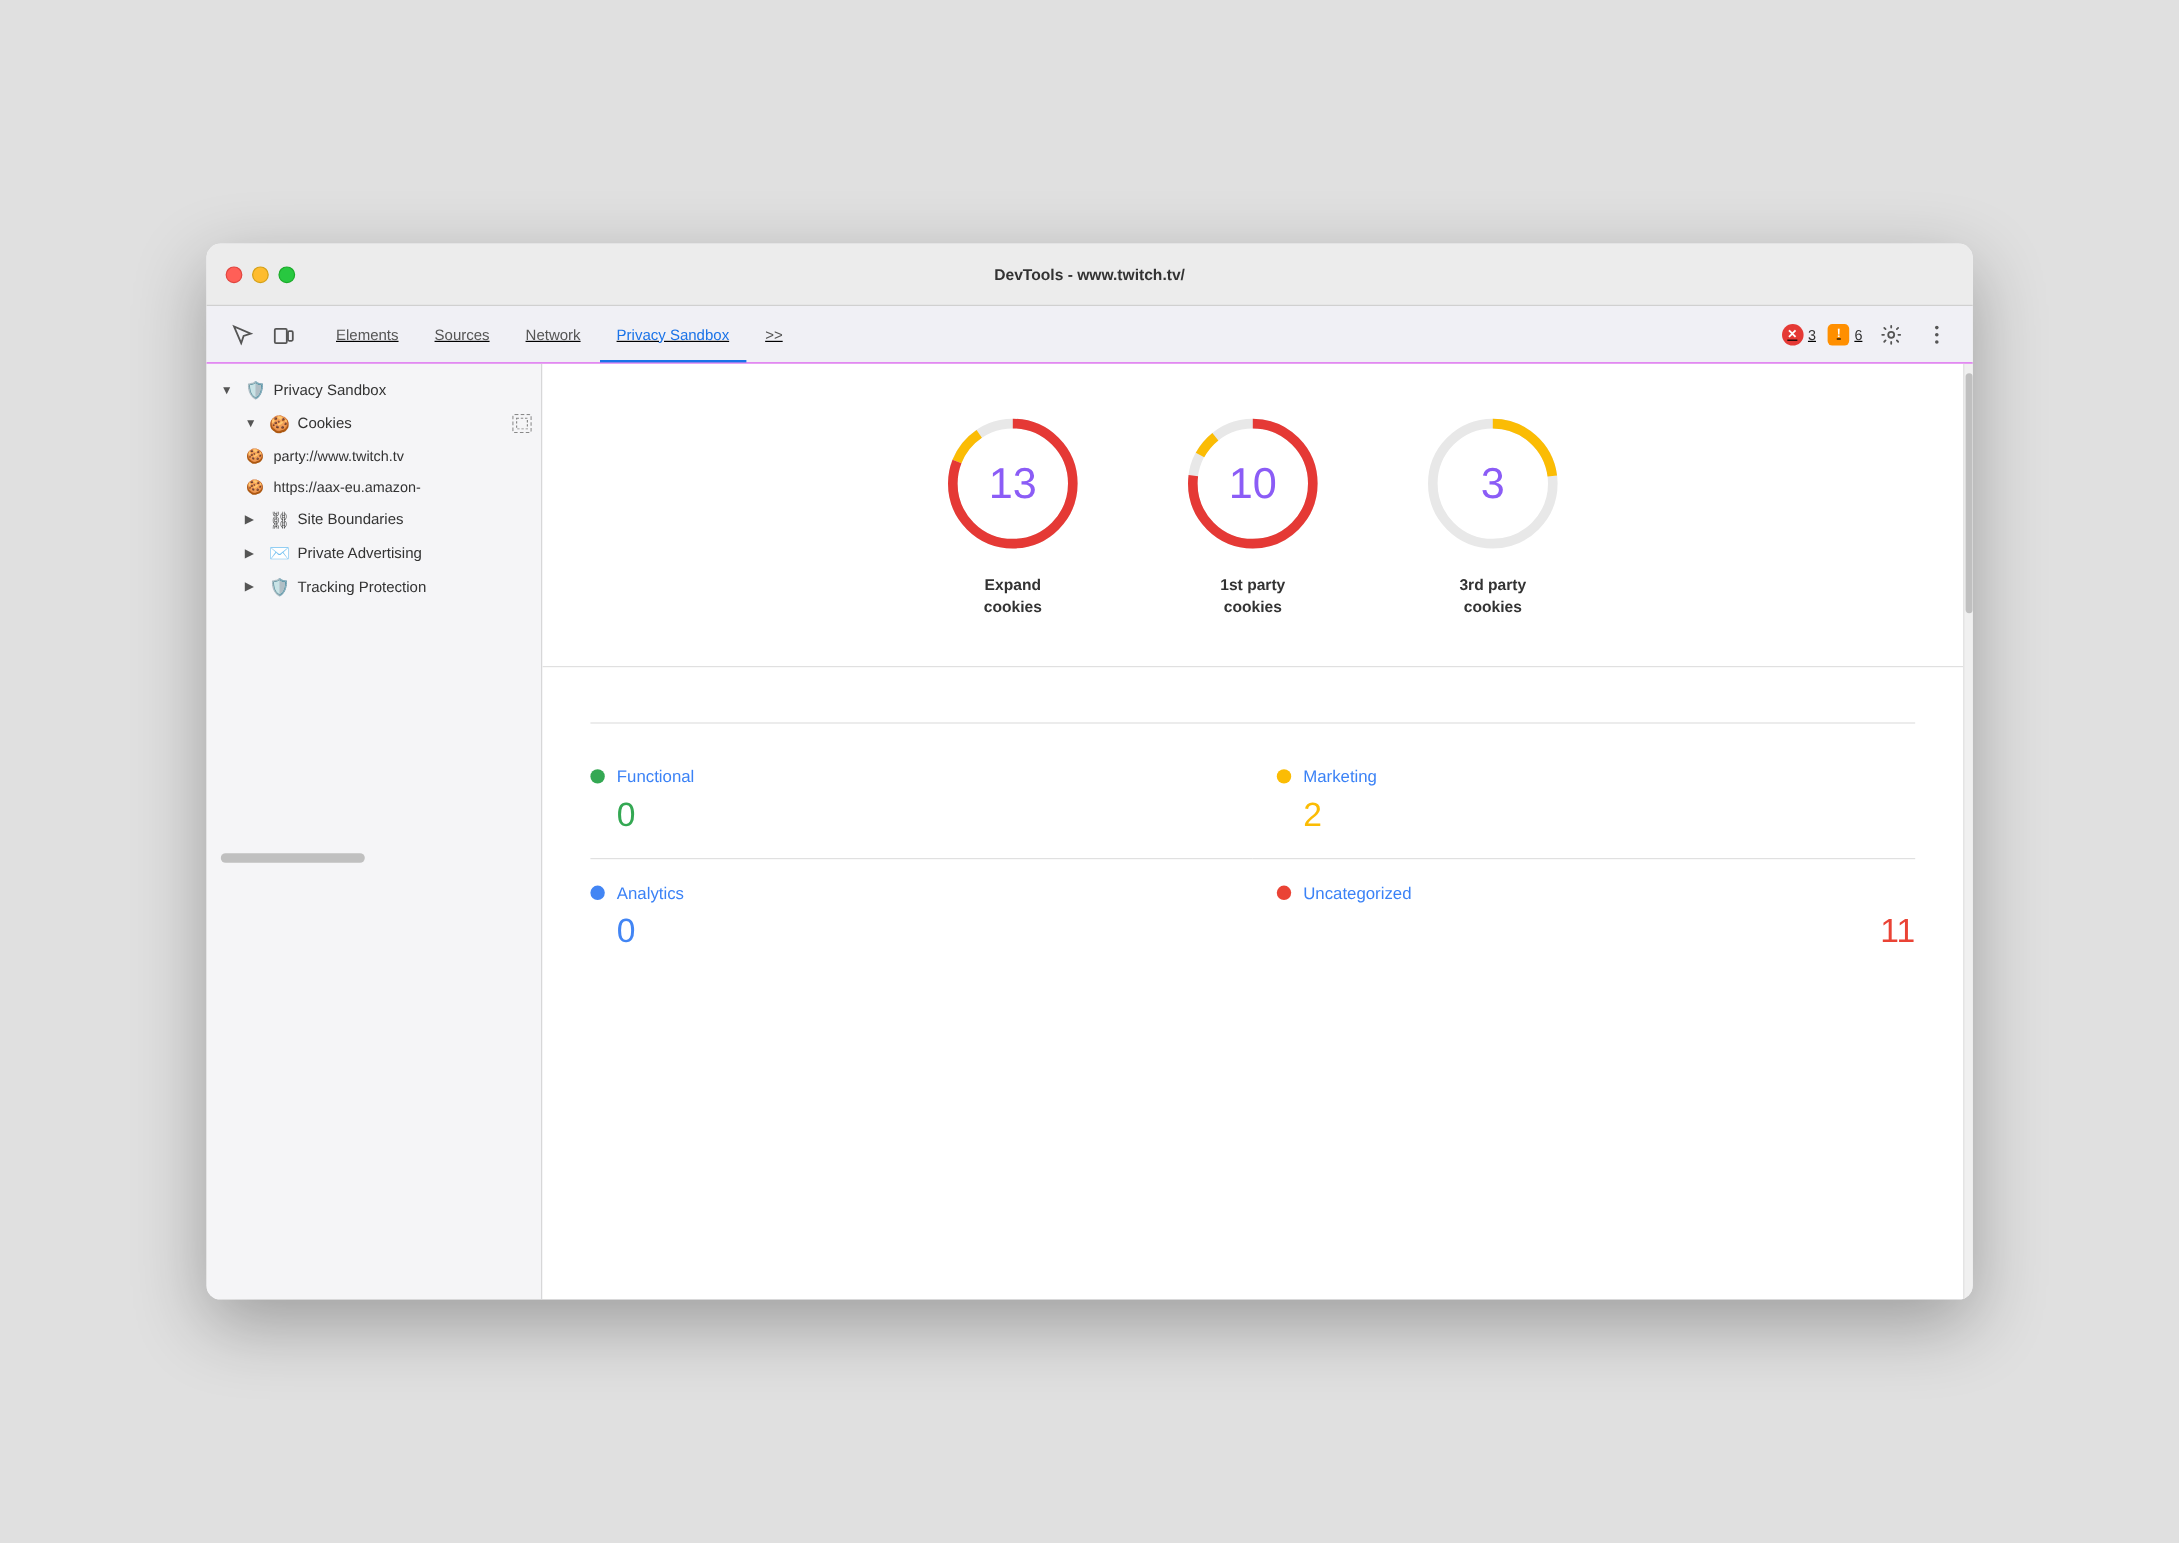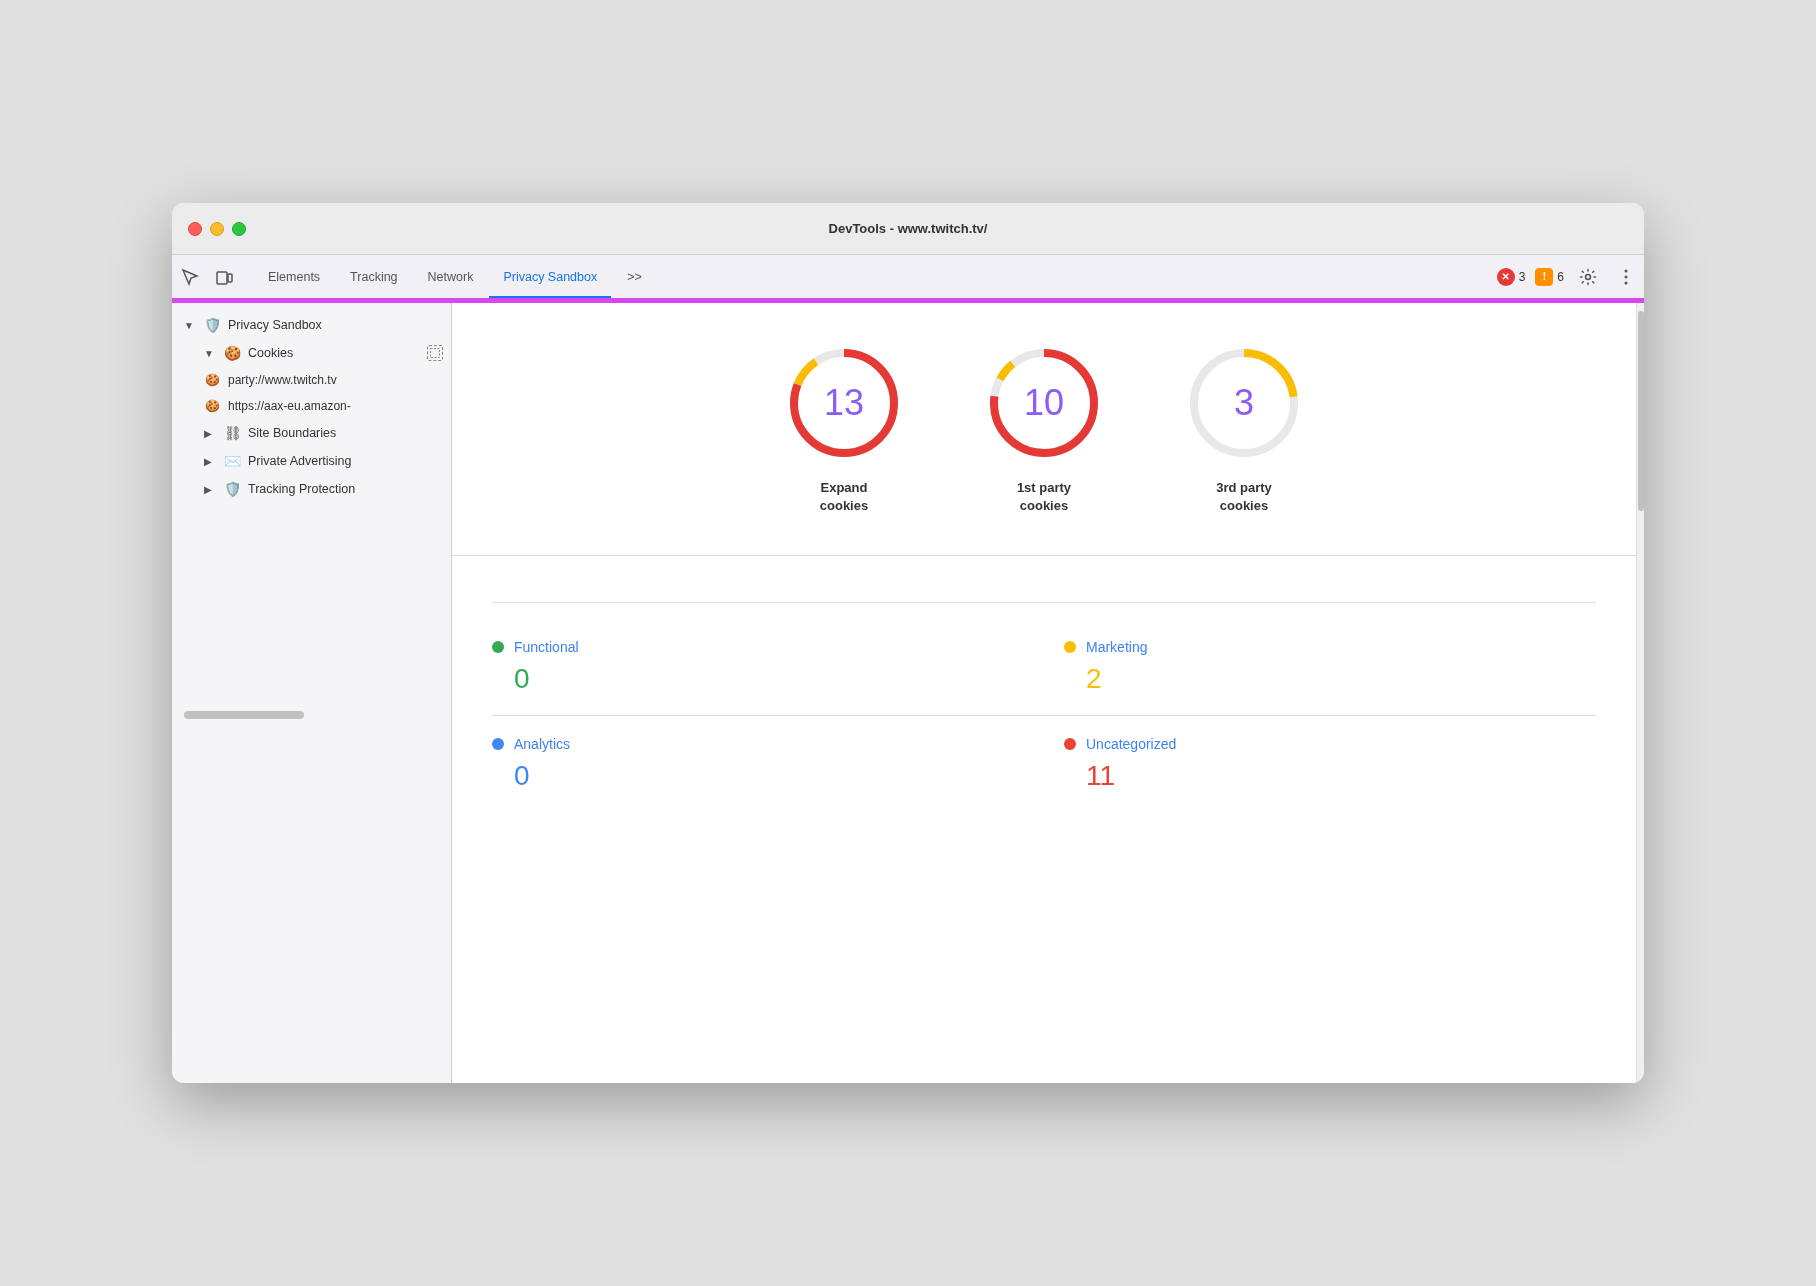--- a/index.html
+++ b/index.html
@@ -60,24 +60,25 @@
       font-weight: 600;
       color: #333;
     }
 
     
     .toolbar {
       background: #f0f0f5;
       height: 48px;
       display: flex;
       align-items: center;
-      padding: 0 4px;
+      padding: 0 16px;
       gap: 8px;
-      border-bottom: 5px solid #d946ef;
+      border-bottom: 1px solid #d946ef;
       flex-shrink: 0;
+      text-decoration: underline;
     }
 
     .toolbar-icons {
       display: flex;
       gap: 6px;
       margin-right: 8px;
     }
 
     .toolbar-icon-btn {
       width: 28px;
@@ -408,21 +409,21 @@
 
     .insight-value {
       font-size: 28px;
       font-weight: 400;
       padding-left: 22px;
     }
 
     .value-green { color: #34a853; }
     .value-orange { color: #fbbc04; }
     .value-blue { color: #4285f4; }
-    .value-red { color: #ea4335; }
+    .value-red { color: #ea4335; text-align: right; }
 
     
     .right-panel::-webkit-scrollbar { width: 8px; }
     .right-panel::-webkit-scrollbar-track { background: transparent; }
     .right-panel::-webkit-scrollbar-thumb { background: #c0c0c0; border-radius: 4px; }
 
     .sidebar::-webkit-scrollbar { width: 0; }
   </style>
 </head>
 <body>
@@ -451,21 +452,21 @@
           <rect x="13" y="6" width="4" height="8" rx="1" stroke="#555" stroke-width="1.5" fill="none"></rect>
         </svg>
       </div>
     </div>
 
     <div class="toolbar-tabs">
       <div class="toolbar-tab">
         <span>Elements</span>
       </div>
       <div class="toolbar-tab">
-        <span>Tracking</span>
+        <span>Sources</span>
       </div>
       <div class="toolbar-tab">
         <span>Network</span>
       </div>
       <div class="toolbar-tab active">
         <span>Privacy Sandbox</span>
       </div>
       <div class="toolbar-tab">
         <span>&gt;&gt;</span>
       </div>

